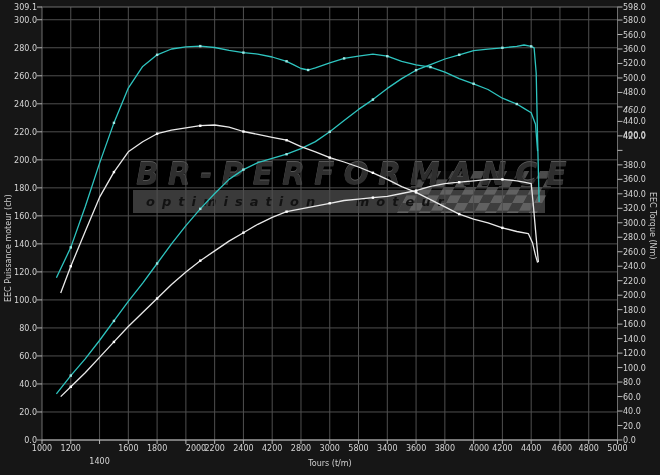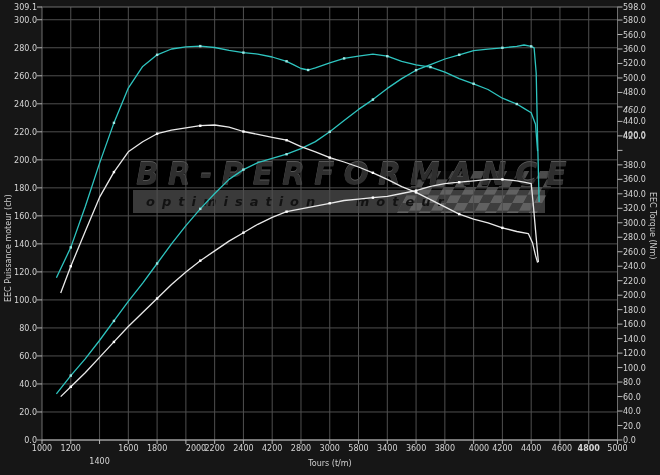--- a/index.html
+++ b/index.html
@@ -264,20 +264,20 @@
       <div class="tick xtick" style="left: 300.975px;">2800</div>
       <div class="tick xtick" style="left: 329.75px; text-align: center;">3000</div>
       <div class="tick xtick" style="left: 358.525px;">5800</div>
       <div class="tick xtick" style="left: 387.3px;">3400</div>
       <div class="tick xtick" style="left: 416.075px;">3600</div>
       <div class="tick xtick" style="left: 444.85px;">3800</div>
       <div class="tick xtick" style="left: 479px;">4000</div>
       <div class="tick xtick" style="left: 502.4px;">4200</div>
       <div class="tick xtick" style="left: 531.175px;">4400</div>
       <div class="tick xtick" style="left: 562px;">4600</div>
-      <div class="tick xtick" style="left: 588.725px; font-weight: bold;">4800</div>
+      <div class="tick xtick" style="left: 588.725px;">4800</div>
       <div class="tick xtick" style="left: 617.5px;">5000</div>
     </div>
 
   <div id="left-title" class="axis-title">EEC Puissance moteur (ch)</div>
   <div id="right-title" class="axis-title">EEC Torque (Nm)</div>
   <div id="x-title" class="axis-title">Tours (t/m)</div>
 </div>
 
 </body></html>

